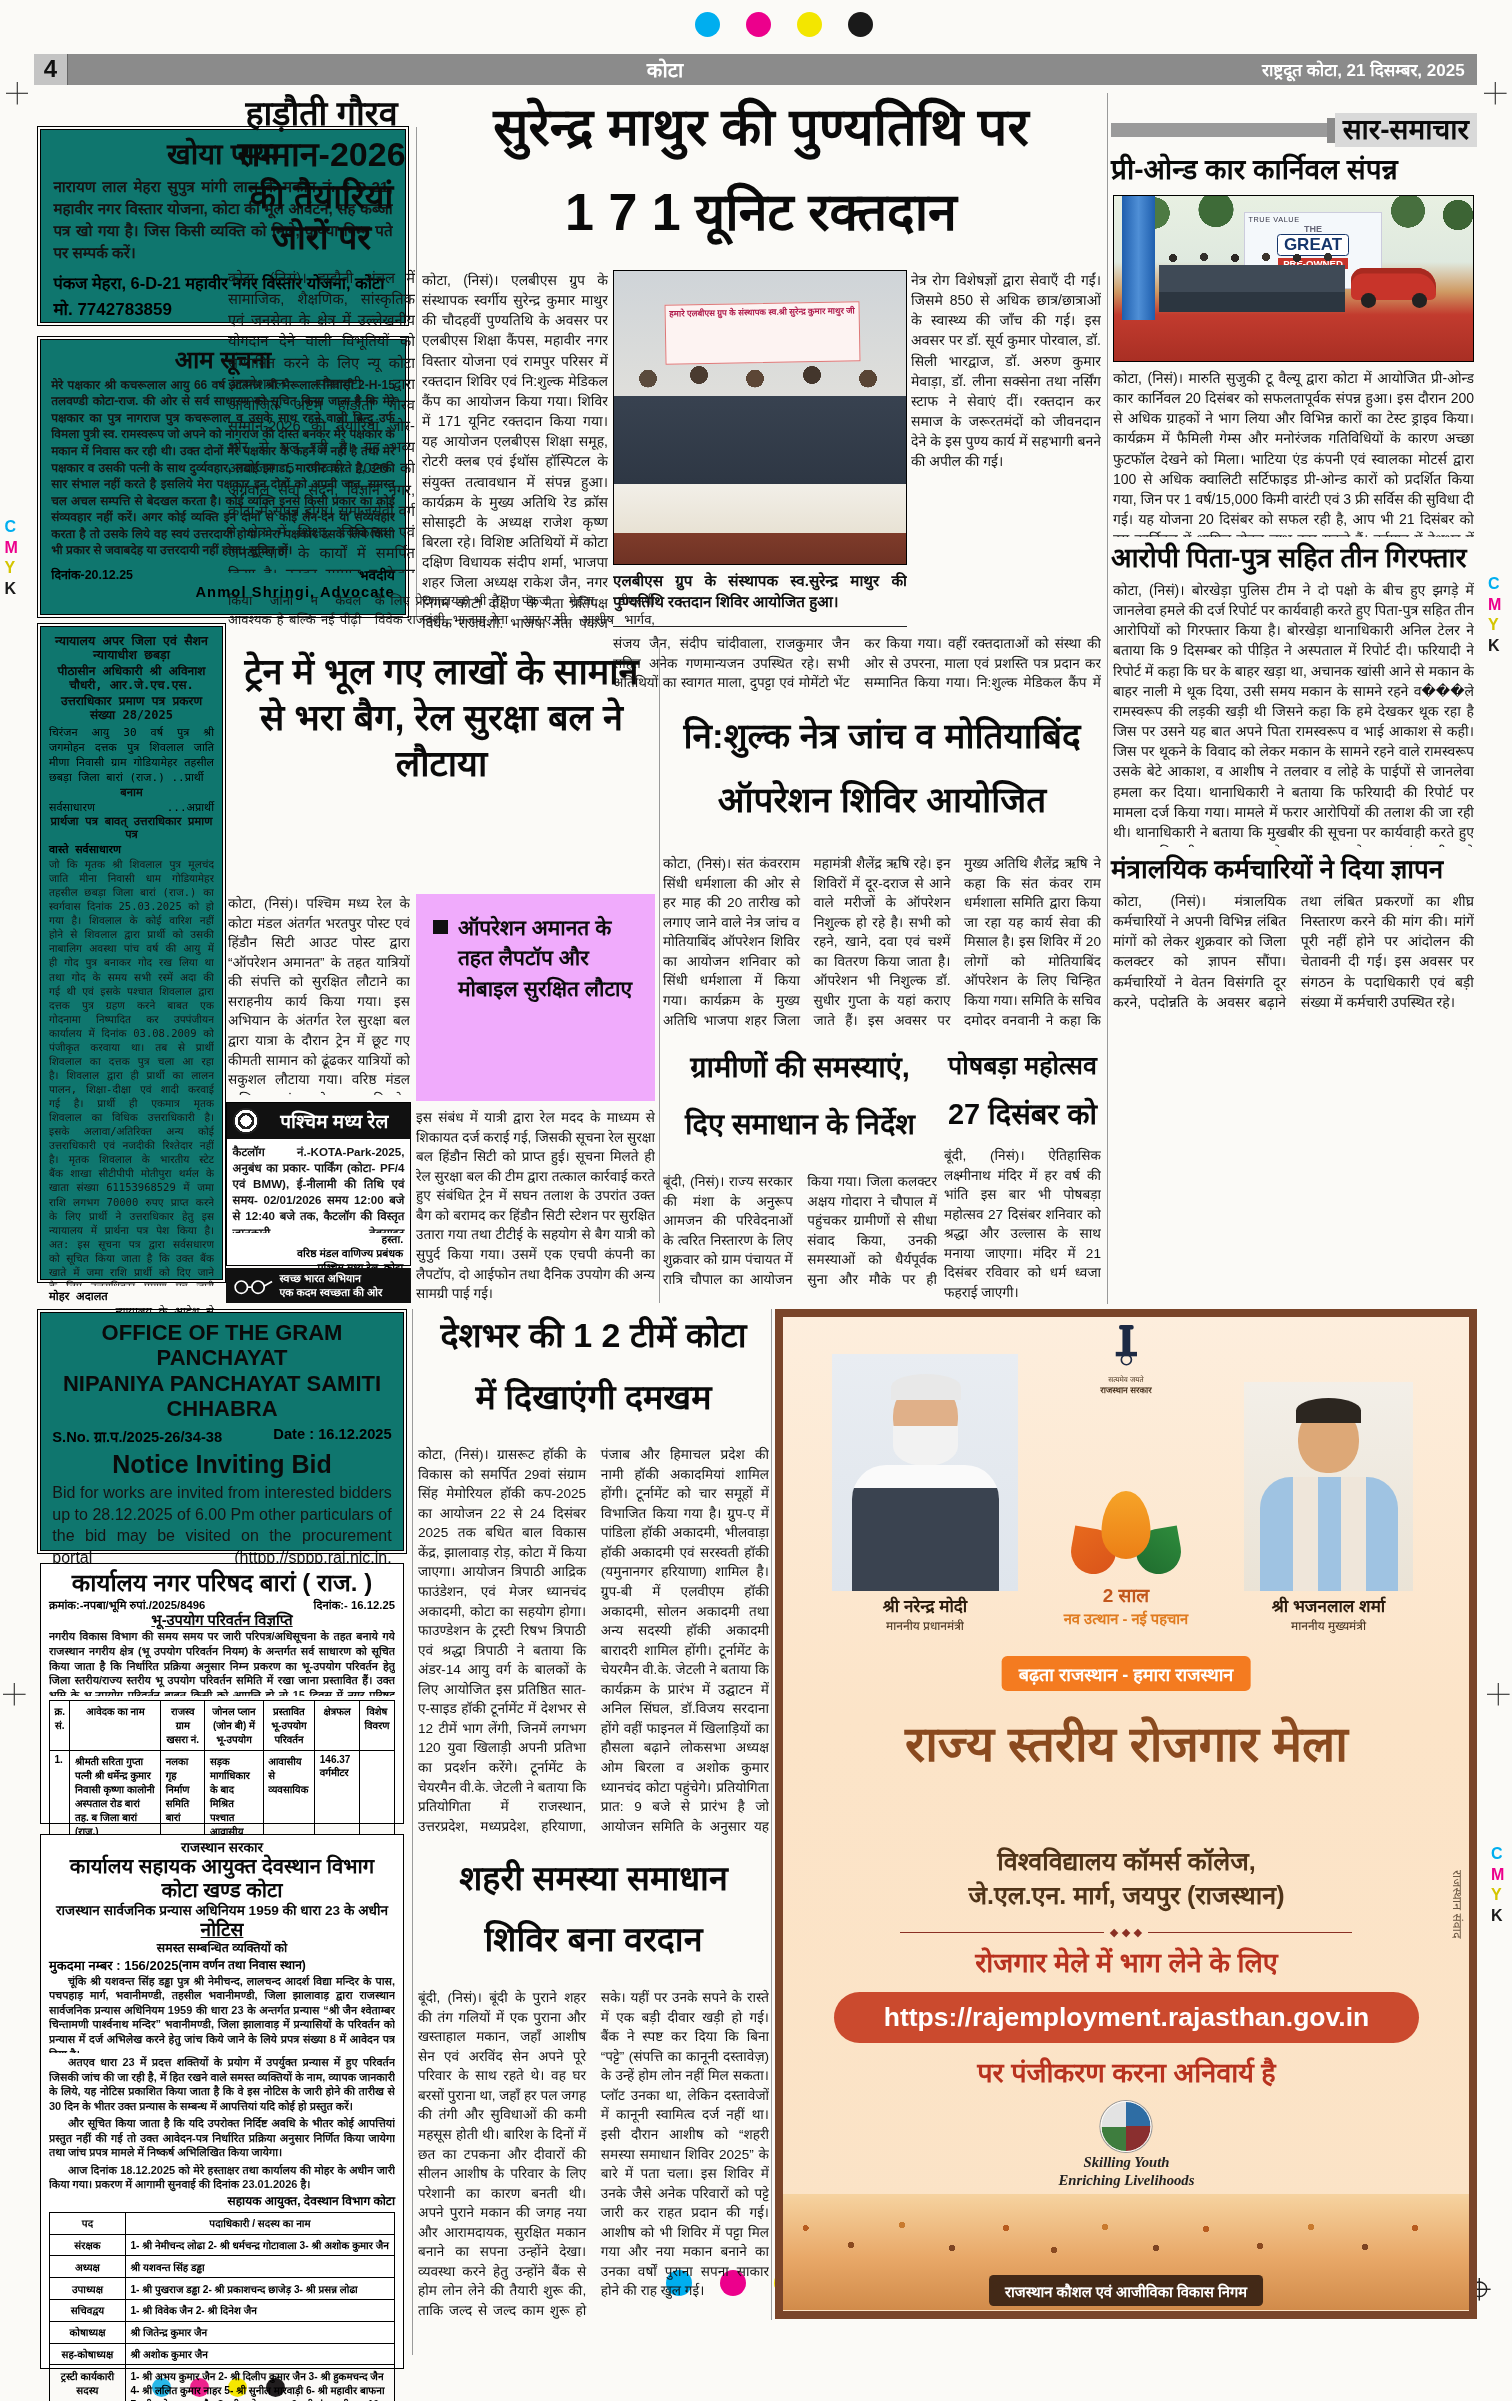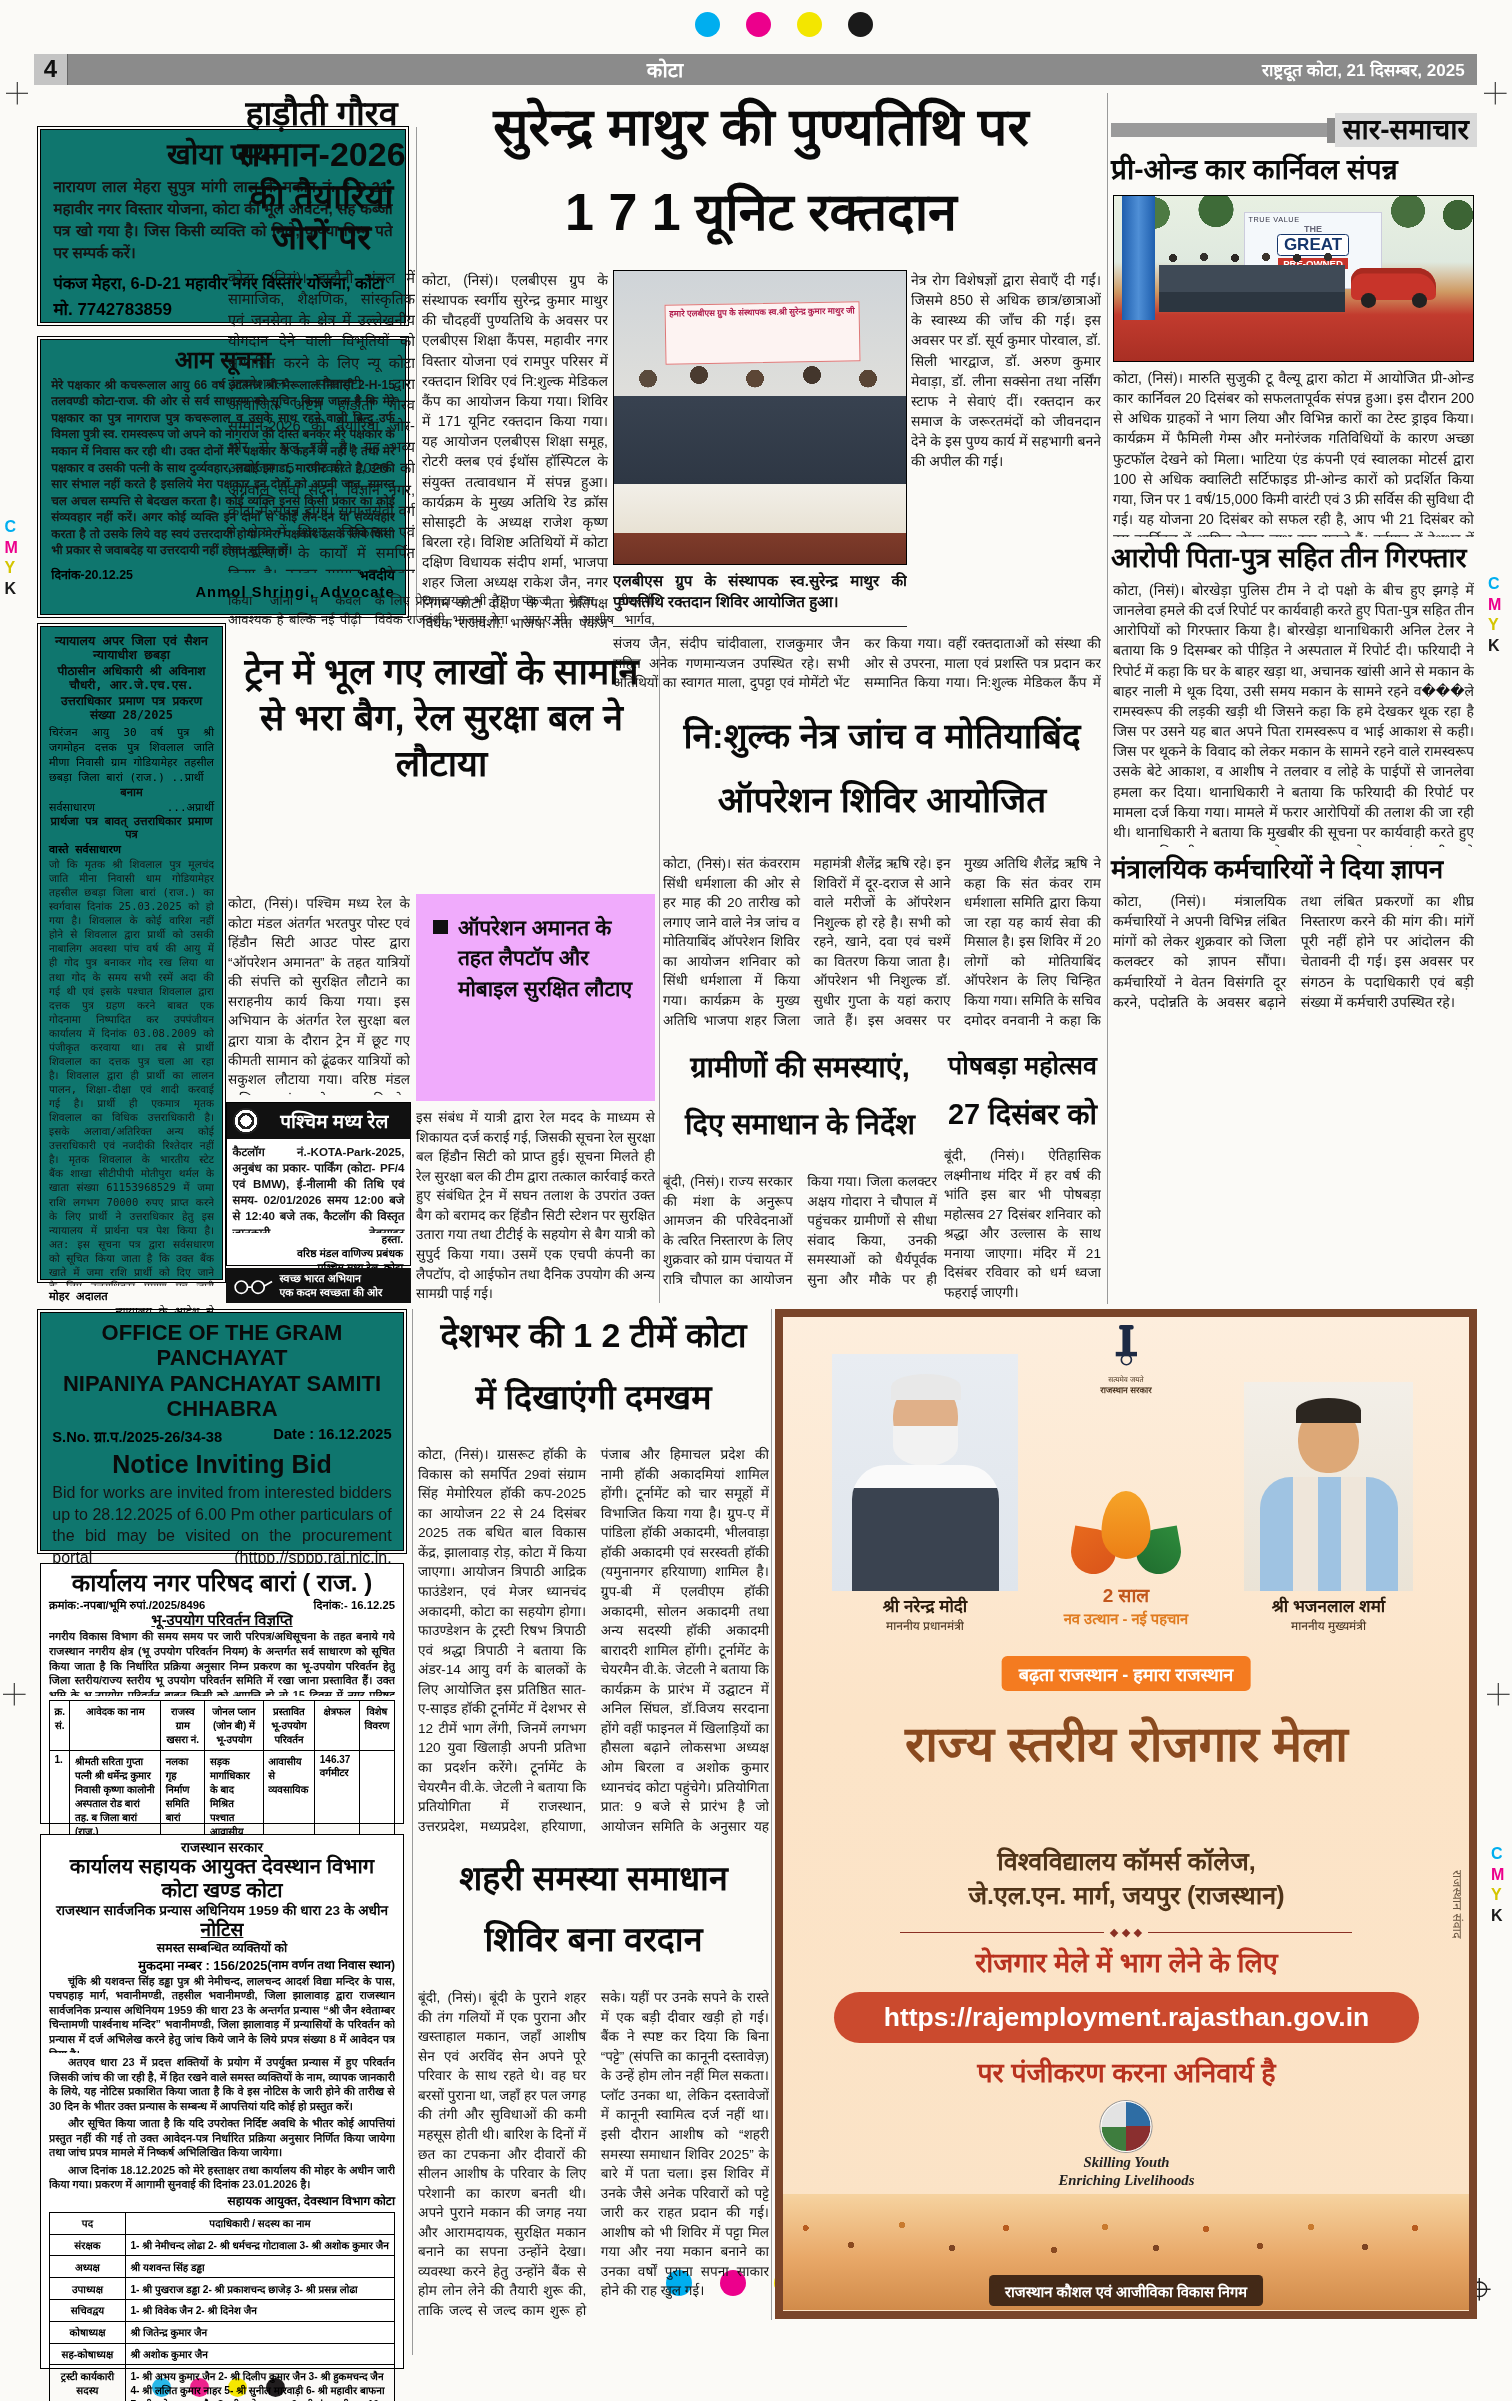--- a/index.html
+++ b/index.html
@@ -288,21 +288,21 @@
       </table>
     <div style="text-align:right;font-size:12.4px;font-weight:700;margin-top:2.3px;">आयुक्त नगर परिषद बारां</div>
   </div>
 
   <div class="abs sborder" style="left:40px;top:1834px;width:364px;height:535px;padding:4.5px 8px;">
     <div class="hl" style="font-size:13.6px;">राजस्थान सरकार</div>
     <div class="hl" style="font-size:20.3px;">कार्यालय सहायक आयुक्त देवस्थान विभाग कोटा खण्ड कोटा</div>
     <div class="hl" style="font-size:13.6px;margin-top:1.1px;">राजस्थान सार्वजनिक प्रन्यास अधिनियम 1959 की धारा 23 के अधीन</div>
     <div class="hl" style="font-size:19px;text-decoration:underline;">नोटिस</div>
     <div class="hl" style="font-size:12.4px;">समस्त सम्बन्धित व्यक्तियों को</div>
-    <div style="display:flex;justify-content:flex-end;align-items:center;">
+    <div style="display:flex;justify-content:flex-start;align-items:center;">
       <span style="font-size:13px;font-weight:700;">मुकदमा नम्बर : 156/2025</span>
       <span style="font-size:12px;font-weight:700;">(नाम वर्णन तथा निवास स्थान)</span>
     </div>
     <div class="body-txt" style="font-size:11px;line-height:1.33;height:79px;font-weight:700;text-indent:19px;">चूंकि श्री यशवन्त सिंह डड्ढा पुत्र श्री नेमीचन्द, लालचन्द आदर्श विद्या मन्दिर के पास, पचपहाड़ मार्ग, भवानीमण्डी, तहसील भवानीमण्डी, जिला झालावाड़ द्वारा राजस्थान सार्वजनिक प्रन्यास अधिनियम 1959 की धारा 23 के अन्तर्गत प्रन्यास “श्री जैन श्वेताम्बर चिन्तामणी पार्श्वनाथ मन्दिर” भवानीमण्डी, जिला झालावाड़ में प्रन्यासियों के परिवर्तन को प्रन्यास में दर्ज अभिलेख करने हेतु जांच किये जाने के लिये प्रपत्र संख्या 8 में आवेदन पत्र दिया है।</div>
     <div class="body-txt" style="font-size:11px;line-height:1.33;height:59px;font-weight:700;text-indent:19px;margin-top:2.3px;">अतएव धारा 23 में प्रदत्त शक्तियों के प्रयोग में उपर्युक्त प्रन्यास में हुए परिवर्तन जिसकी जांच की जा रही है, में हित रखने वाले समस्त व्यक्तियों के नाम, व्यापक जानकारी के लिये, यह नोटिस प्रकाशित किया जाता है कि वे इस नोटिस के जारी होने की तारीख से 30 दिन के भीतर उक्त प्रन्यास के सम्बन्ध में आपत्तियां यदि कोई हो प्रस्तुत करें।</div>
     <div class="body-txt" style="font-size:11px;line-height:1.33;height:44px;font-weight:700;text-indent:19px;margin-top:2.3px;">और सूचित किया जाता है कि यदि उपरोक्त निर्दिष्ट अवधि के भीतर कोई आपत्तियां प्रस्तुत नहीं की गई तो उक्त आवेदन-पत्र निर्धारित प्रक्रिया अनुसार निर्णित किया जायेगा तथा जांच प्रपत्र मामले में निष्कर्ष अभिलिखित किया जायेगा।</div>
     <div class="body-txt" style="font-size:11px;line-height:1.33;height:29px;font-weight:700;text-indent:19px;margin-top:2.3px;">आज दिनांक 18.12.2025 को मेरे हस्ताक्षर तथा कार्यालय की मोहर के अधीन जारी किया गया। प्रकरण में आगामी सुनवाई की दिनांक 23.01.2026 है।</div>
     <div style="text-align:right;font-size:12px;font-weight:700;">सहायक आयुक्त, देवस्थान विभाग कोटा</div>
     <table class="ntable" style="width:100%;font-size:10.2px;font-weight:700;margin-top:3.4px;">
       <tbody>

